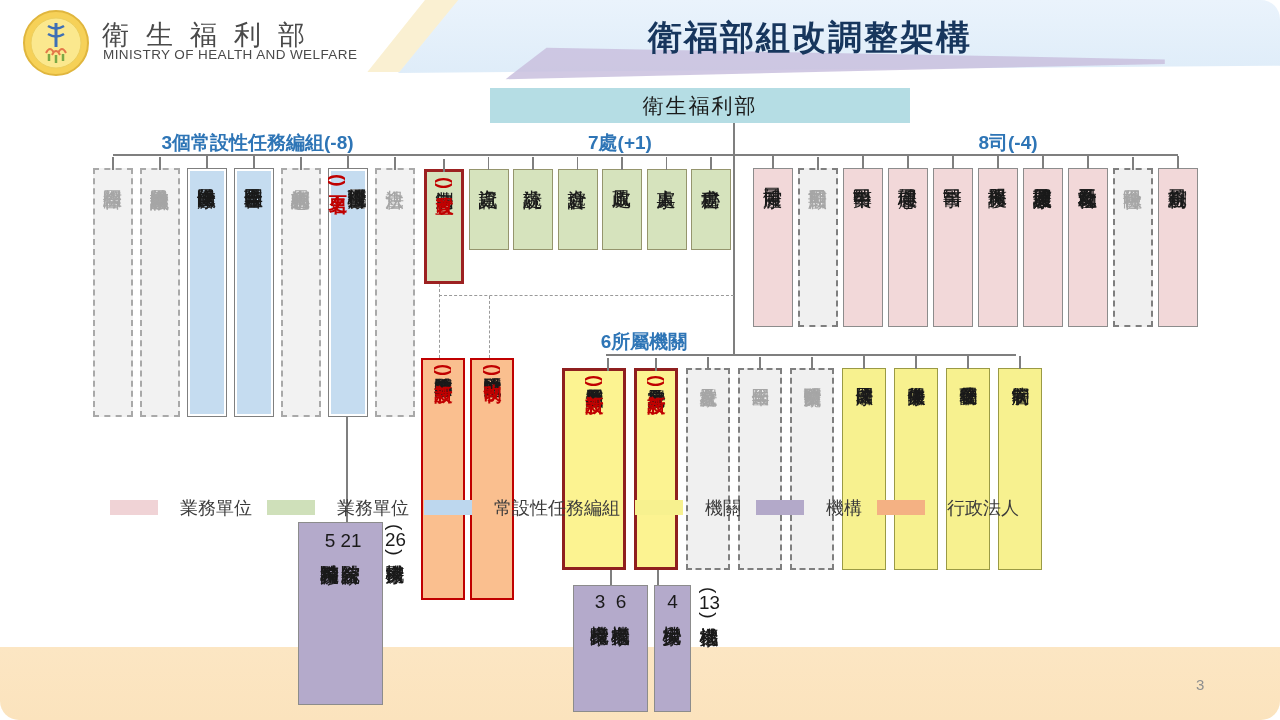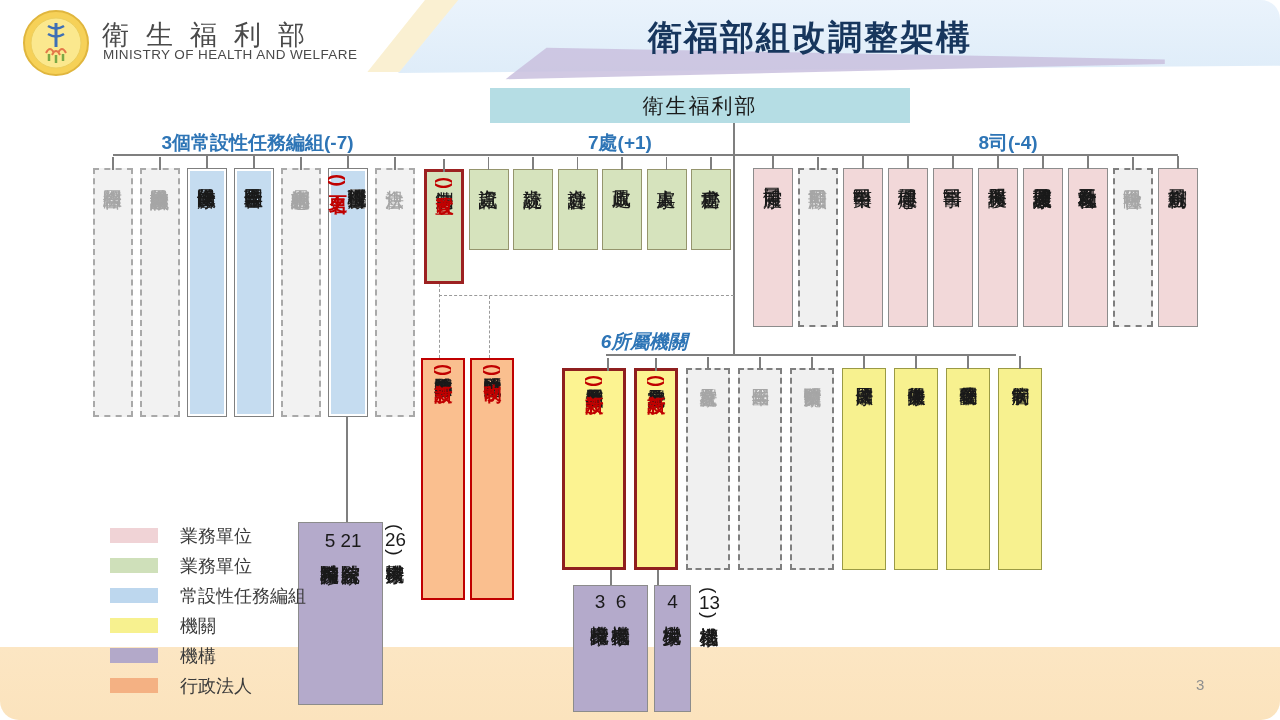--- a/index.html
+++ b/index.html
@@ -61,21 +61,21 @@
   .v-tall .vtext{font-size:18px;}
   
   .ubox{position:absolute;box-sizing:border-box;display:flex;justify-content:center;align-items:flex-start;}
   .hosp{left:298px;top:522px;width:85px;height:183px;}
   .care1{left:573px;top:585px;width:75px;height:127px;}
   .care2{left:654px;top:585px;width:37px;height:127px;}
   .vnote{position:absolute;writing-mode:vertical-rl;text-orientation:mixed;font-size:19px;line-height:20px;color:#1a1a1a;}
   .note26{left:385px;top:524px;height:140px;}
   .note13{left:699px;top:587px;height:130px;}
   
-  .legend{position:absolute;left:110px;top:528px;display:flex;flex-direction:column;gap:15px;}
+  .legend{position:absolute;left:110px;top:500px;display:flex;flex-direction:row;gap:15px;}
   .lg-row{display:flex;align-items:center;height:15px;gap:22px;}
   .lg-swatch{width:48px;height:15px;flex:none;}
   .lg-label{font-size:18px;line-height:16px;color:#3b3b3b;white-space:nowrap;}
   .pagenum{position:absolute;left:1196px;top:676px;font-size:15px;color:#8f8f8f;}
   .abs{position:absolute;}
 </style>
 </head>
 <body>
 
 <div id="stage">
@@ -101,24 +101,24 @@
   <div class="ln" style="left:113px;top:154px;width:1065px;height:1.5px;"></div>
   <div class="ln" style="left:606px;top:354px;width:410px;height:1.5px;"></div>
   <div class="ln" style="left:346px;top:417px;width:1.5px;height:105px;"></div>
   <div class="ln" style="left:610px;top:570px;width:1.5px;height:15px;"></div>
   <div class="ln" style="left:657px;top:570px;width:1.5px;height:15px;"></div>
   <div class="lnd" style="left:439px;top:284px;height:74px;border-left:1.5px dashed #9a9a9a;"></div>
   <div class="lnd" style="left:489px;top:296px;height:62px;border-left:1.5px dashed #9a9a9a;"></div>
   <div class="lnd" style="left:439px;top:295px;width:295px;border-top:1.5px dashed #9a9a9a;"></div>
 
   <div class="abs root-box">衛生福利部</div>
-  <div class="glabel" style="left:100px;top:130px;width:315px;">3個常設性任務編組(-7)</div>
+  <div class="glabel" style="left:100px;top:130px;width:315px;">3個常設性任務編組(-8)</div>
   <div class="glabel" style="left:560px;top:130px;width:120px;">7處(+1)</div>
   <div class="glabel" style="left:948px;top:130px;width:120px;">8司(-4)</div>
-  <div class="glabel" style="left:584px;top:329px;width:120px;font-style:italic;">6所屬機關</div>
+  <div class="glabel" style="left:584px;top:329px;width:120px;">6所屬機關</div>
 
   <div class="grp g-perm">
       <div class="box v-dashed tick">
         <div class="vtext"><span>國際合作組</span></div>
       </div>
       <div class="box v-dashed tick">
         <div class="vtext"><span>全民健康保險爭議審議會</span></div>
       </div>
       <div class="box v-blue tick">
         <div class="vtext"><span>全民健康保險會</span></div>

